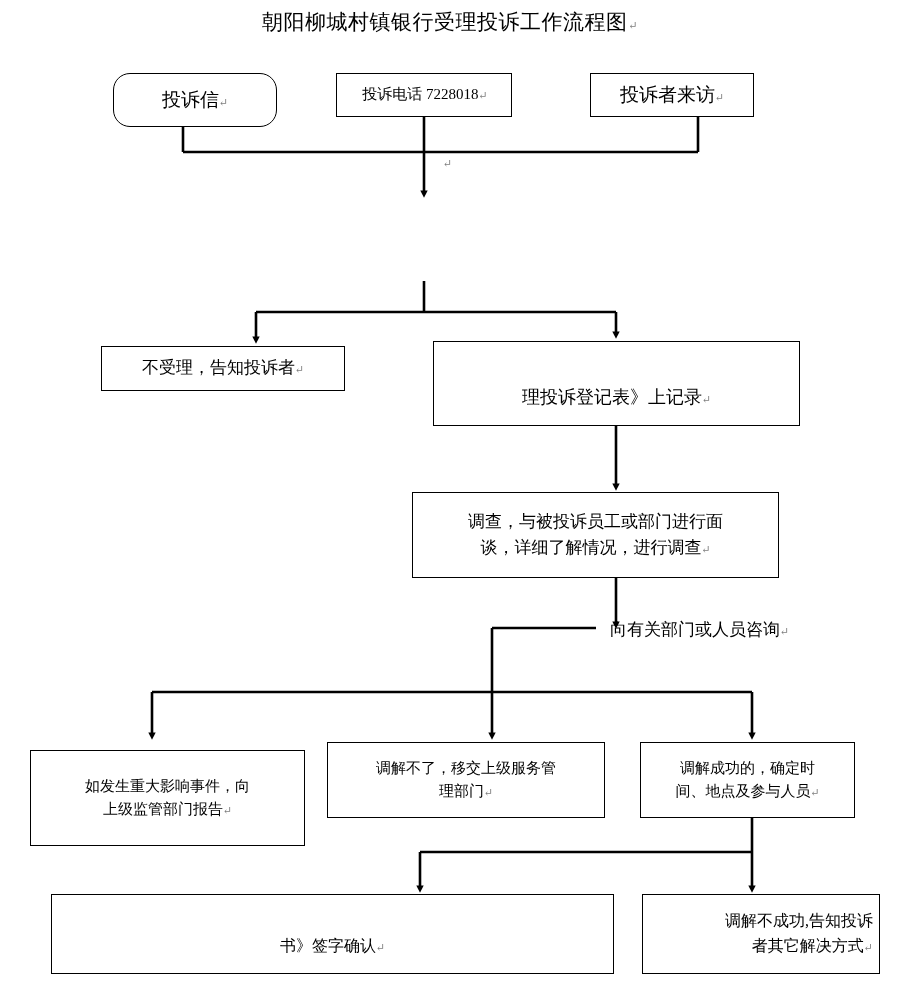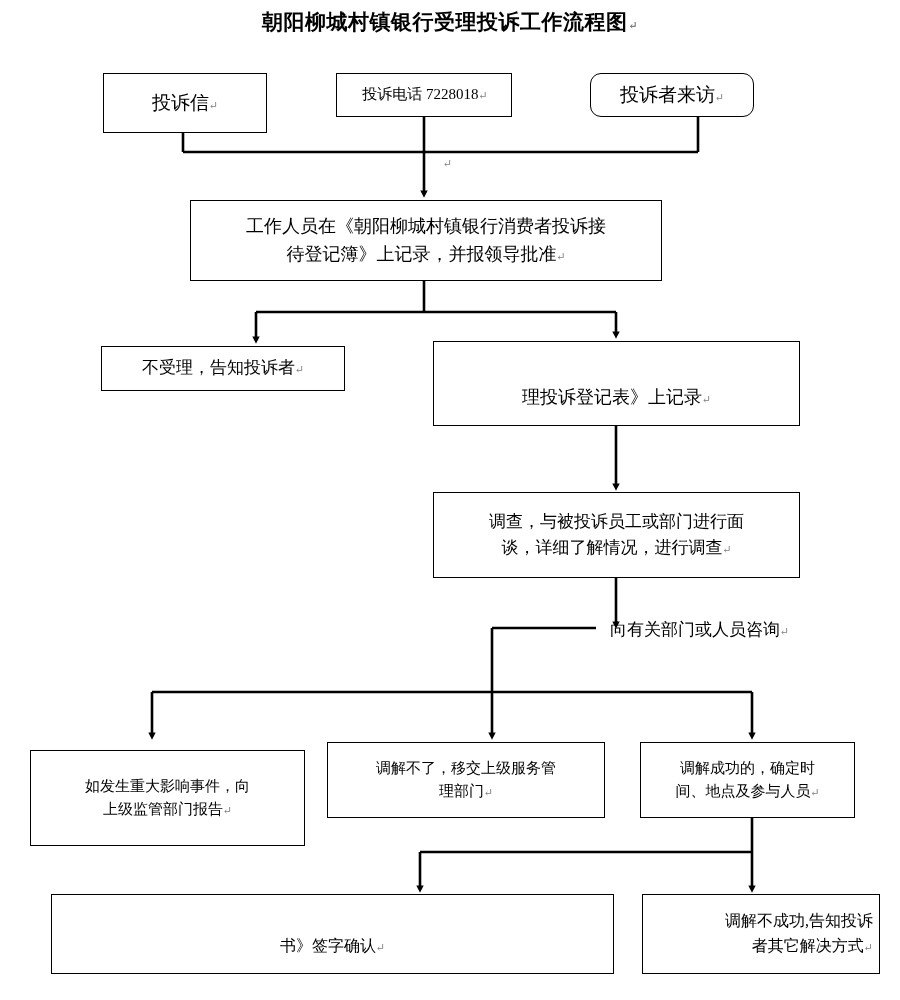--- a/index.html
+++ b/index.html
@@ -25,21 +25,21 @@
     width: 900px;
     height: 1000px;
   }
   .chart-title {
     position: absolute;
     left: 0;
     top: 8px;
     width: 900px;
     text-align: center;
     font-family: "Liberation Sans", "DejaVu Sans", sans-serif;
-    font-weight: bold;
+    font-weight: normal;
     font-size: 21px;
     letter-spacing: 0.5px;
     white-space: nowrap;
   }
   .node {
     position: absolute;
     box-sizing: border-box;
     border: 1.4px solid #000000;
     background: #ffffff;
     display: flex;
@@ -114,51 +114,45 @@
 
       <path d="M752,817 L752,852"></path>
       <path d="M420,852 L752,852"></path>
       <path d="M420,852 L420,889" marker-end="url(#arrowhead)"></path>
       <path d="M752,852 L752,889" marker-end="url(#arrowhead)"></path>
     </g>
   </svg>
 
   <div class="pilcrow" style="left:443px; top:157px;">↵</div>
 
-  <div class="node fs-19" style="left:103px; top:73px; width:164px; height:60px;">
+  <div class="node fs-19" style="left:113px; top:73px; width:164px; height:54px;border-radius:17px;">
     <span class="node-text"><span>投诉信</span><span class="pilcrow" style="position:static;">↵</span></span>
   </div>
 
   <div class="node fs-15" style="left:336px; top:73px; width:176px; height:44px;padding-left:8px;">
     <span class="node-text"><span>投诉电话 7228018</span><span class="pilcrow" style="position:static;">↵</span></span>
   </div>
 
-  <div class="node fs-19" style="left:590px; top:73px; width:164px; height:44px;border-radius:11px;">
+  <div class="node fs-19" style="left:590px; top:73px; width:164px; height:44px;">
     <span class="node-text"><span>投诉者来访</span><span class="pilcrow" style="position:static;">↵</span></span>
   </div>
 
-  <div class="node fs-18" style="left:190px; top:200px; width:472px; height:81px;">
-    <span class="node-text">
-      <span>工作人员在《朝阳柳城村镇银行消费者投诉接</span><br>
-      <span>待登记簿》上记录，并报领导批准</span><span class="pilcrow" style="position:static;">↵</span>
-    </span>
-  </div>
 
   <div class="node fs-17" style="left:101px; top:346px; width:244px; height:45px;">
     <span class="node-text"><span>不受理，告知投诉者</span><span class="pilcrow" style="position:static;">↵</span></span>
   </div>
 
   <div class="node fs-18" style="left:433px; top:341px; width:367px; height:85px;">
     <span class="node-text">
       <br>
       <span>理投诉登记表》上记录</span><span class="pilcrow" style="position:static;">↵</span>
     </span>
   </div>
 
-  <div class="node fs-17" style="left:433px; top:492px; width:367px; height:86px;">
+  <div class="node fs-17" style="left:412px; top:492px; width:367px; height:86px;">
     <span class="node-text">
       <span>调查，与被投诉员工或部门进行面</span><br>
       <span>谈，详细了解情况，进行调查</span><span class="pilcrow" style="position:static;">↵</span>
     </span>
   </div>
 
   <div class="free-label fs-17" style="left:610px; top:618px;"><span>向有关部门或人员咨询</span><span class="pilcrow" style="position:static;">↵</span></div>
 
   <div class="node fs-15" style="left:30px; top:750px; width:275px; height:96px;">
     <span class="node-text">

